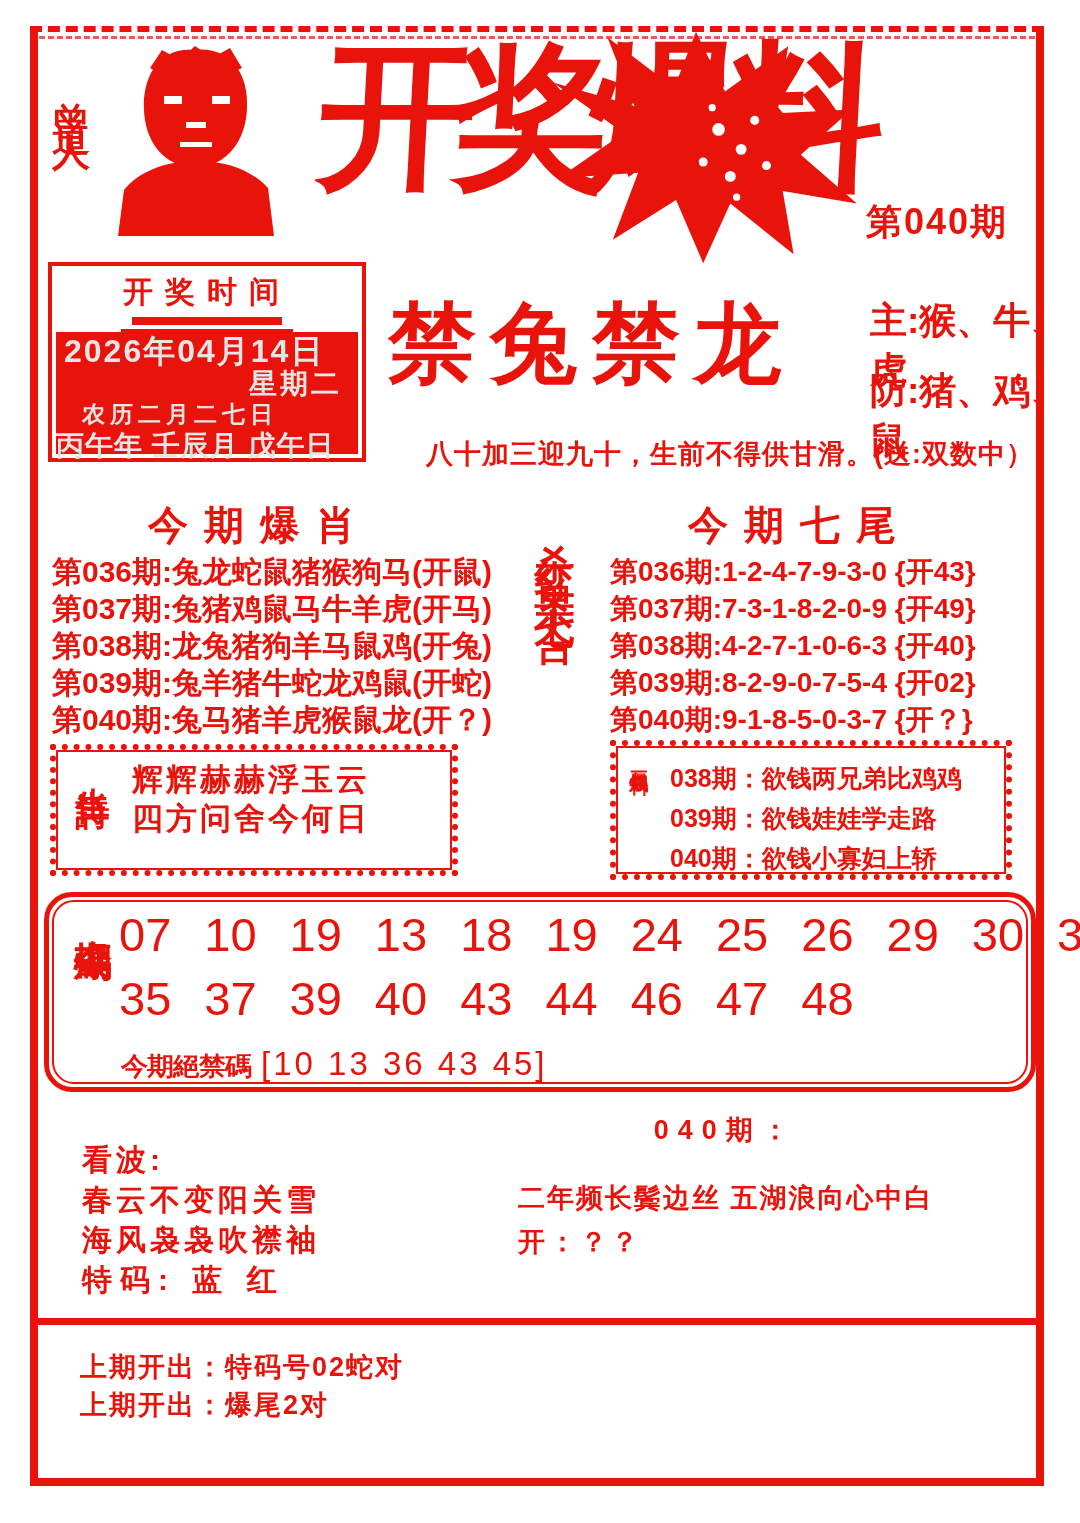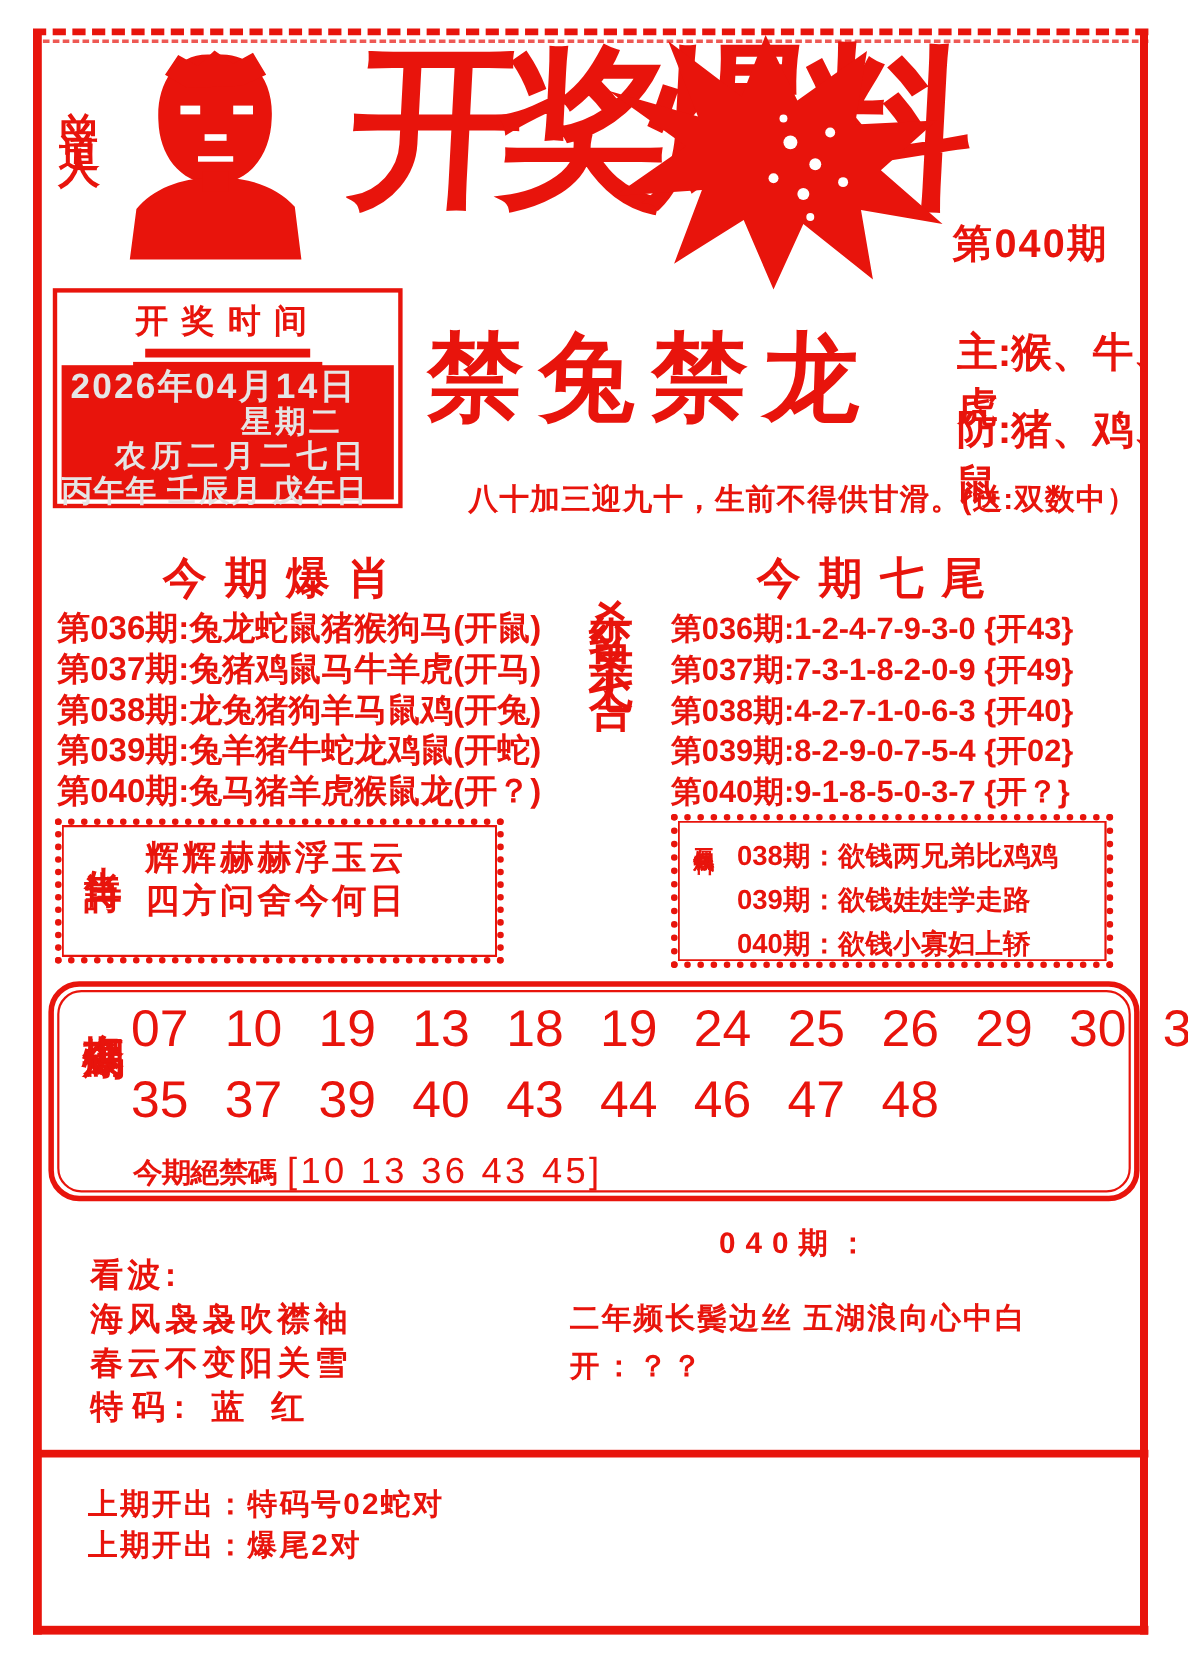--- a/index.html
+++ b/index.html
@@ -39,22 +39,22 @@
   .datebox { left:48px; top:262px; width:318px; height:200px; border:4px solid var(--red); }
   .datebox-title { text-align:center; font-size:30px; letter-spacing:12px; margin-top:6px; }
   .bar { background:var(--red); height:8px; margin:4px auto 0; }
   .bar1 { width:150px; }
   .bar2 { width:172px; margin-top:4px; }
   .dateblock {
     position:absolute; left:4px; right:4px; bottom:4px; top:66px;
     background:var(--red); color:#e5e5e5; font-weight:bold;
   }
   .d-date   { font-size:32px; line-height:34px; padding:2px 0 0 8px; letter-spacing:2px; }
-  .d-week   { font-size:28px; line-height:31px; text-align:right; padding-right:46px; letter-spacing:3px; }
-  .d-lunar  { font-size:28px; line-height:31px; padding-left:26px; letter-spacing:5px;text-align:center; }
+  .d-week   { font-size:28px; line-height:31px; text-align:right; padding-right:16px; letter-spacing:3px; }
+  .d-lunar  { font-size:23px; line-height:31px; padding-left:26px; letter-spacing:5px; }
   .d-ganzhi { font-size:28px; line-height:31px; padding-left:0; letter-spacing:1px; }
 
   
   .headline-main { left:388px; top:300px; font-size:88px; letter-spacing:14px; line-height:1; transform:skewX(-2deg); }
   .headline-zhu  { left:870px; top:296px; font-size:37px; font-weight:bold; }
   .headline-fang { left:870px; top:366px; font-size:37px; font-weight:bold; }
   .slogan { left:426px; top:436px; font-size:27px; font-weight:bold; letter-spacing:1px; }
 
   
   .baoxiao-title { left:148px; top:498px; font-size:40px; letter-spacing:16px; }
@@ -228,22 +228,22 @@
         <span>48</span>
       </div>
     <div class="abs forbidden">
       <span class="forbidden-label">今期絕禁碼</span>
       <span class="forbidden-nums">[10 13 36 43 45]</span>
     </div>
   </div>
 
   <div class="abs kanbo">
     <div>看波:</div>
+    <div>春云不变阳关雪</div>
     <div>海风袅袅吹襟袖</div>
-    <div>春云不变阳关雪</div>
     <div class="tema">特码: 蓝 红</div>
   </div>
 
   <div class="abs poem040">
     <div class="poem040-title">040期：</div>
     <div class="poem040-line">二年频长鬓边丝 五湖浪向心中白</div>
     <div class="poem040-open">开：？？</div>
   </div>
 
   <div class="divider"></div>

